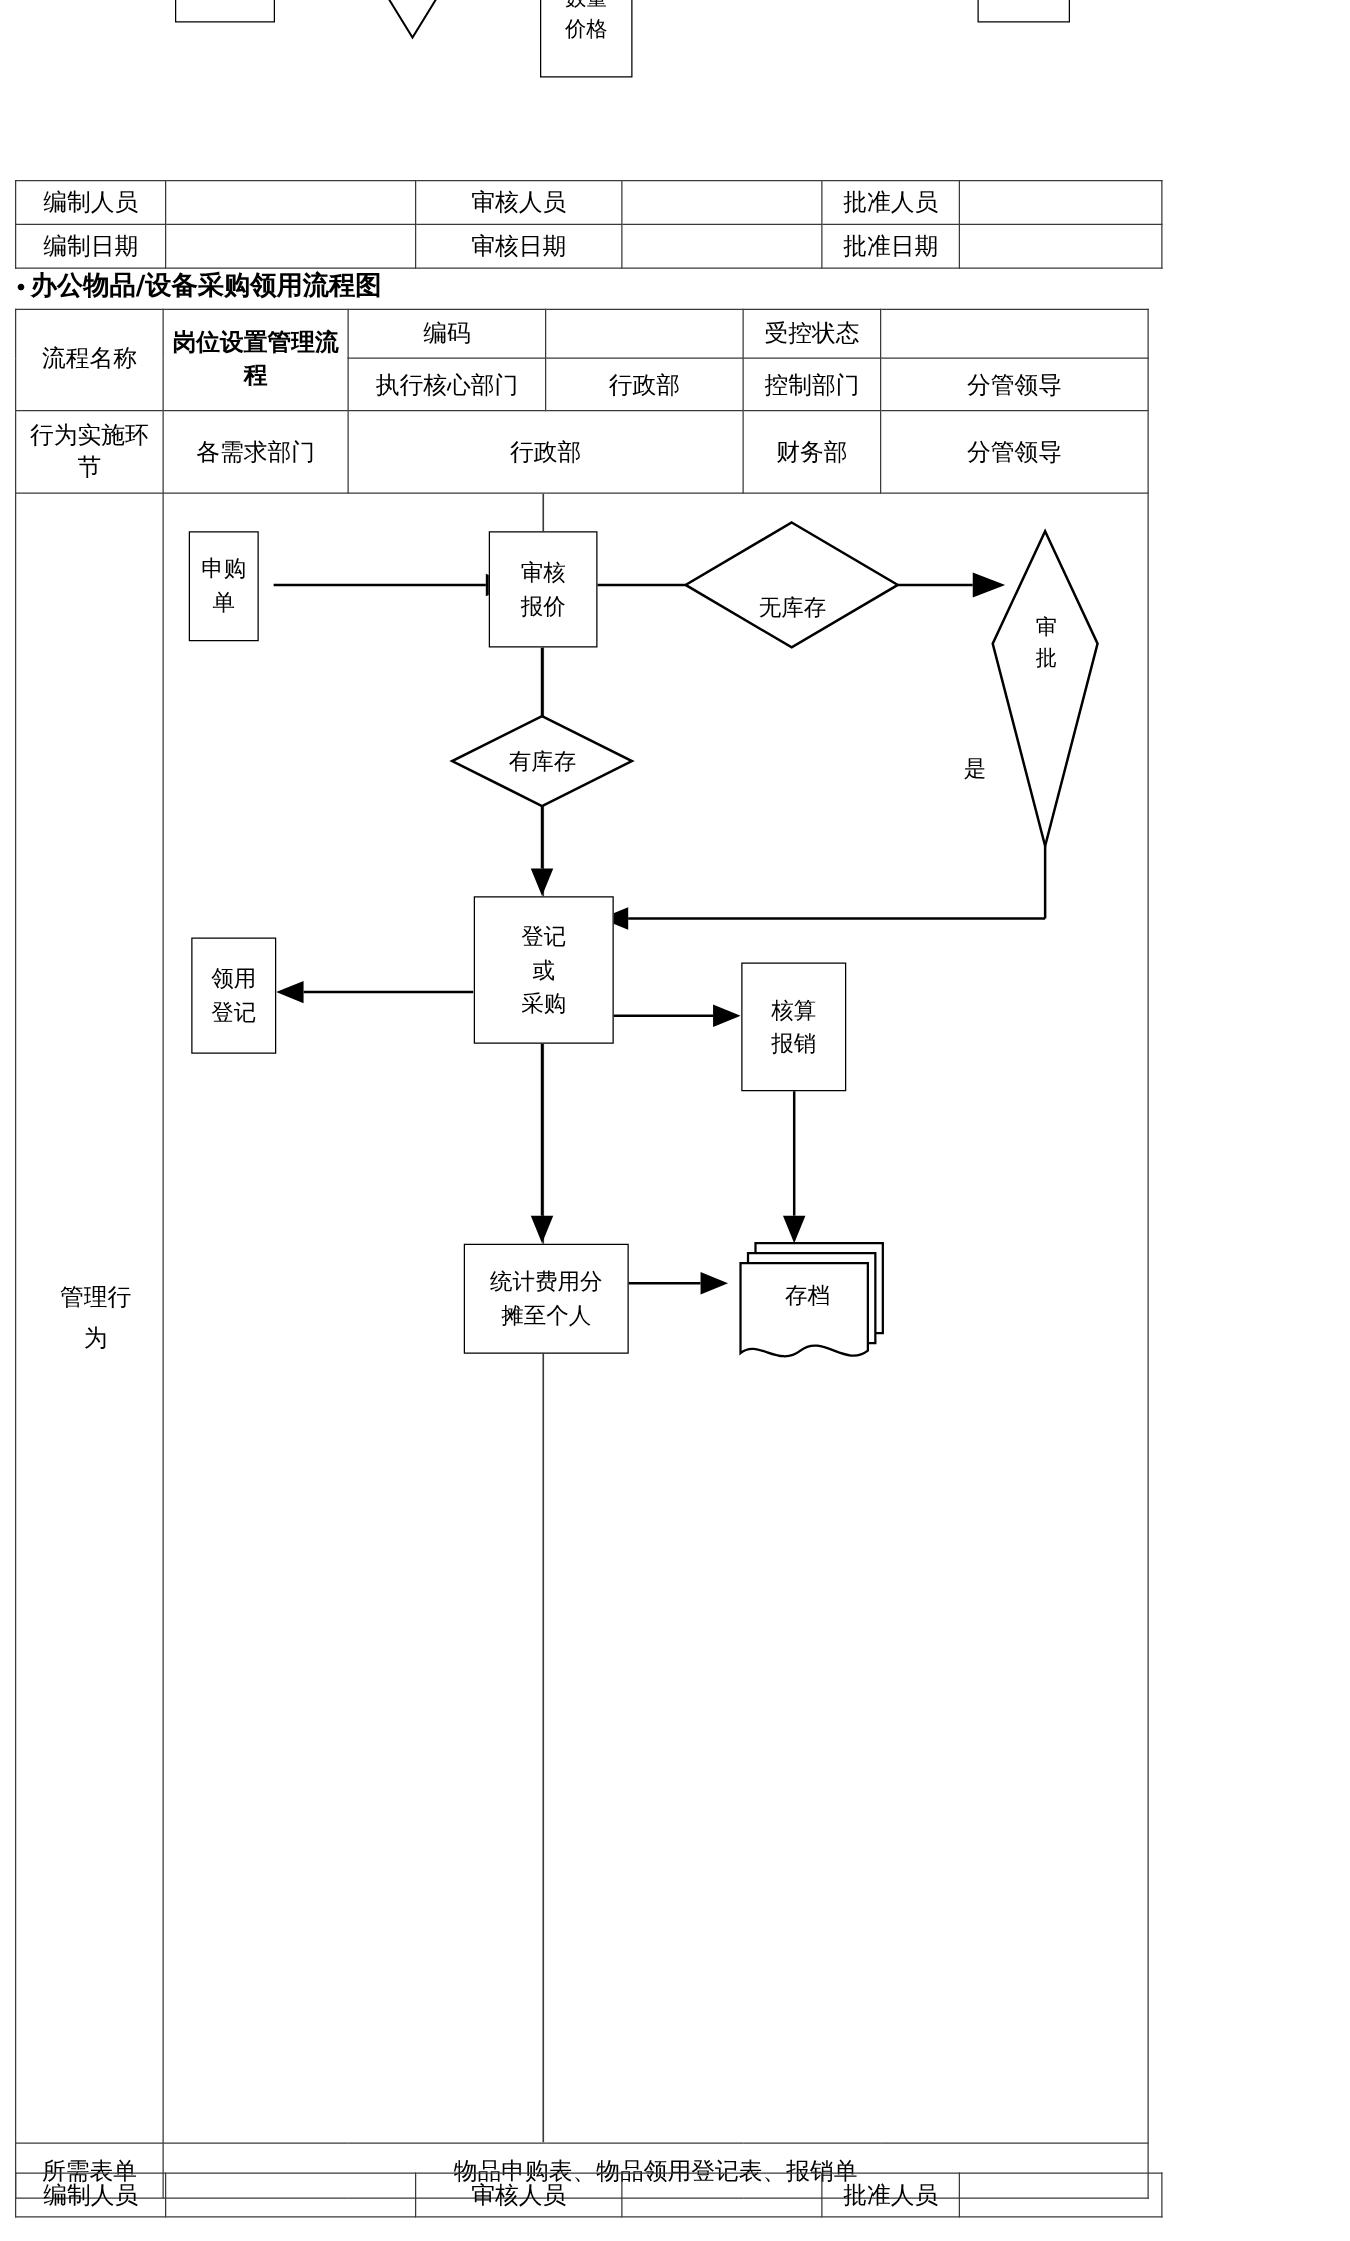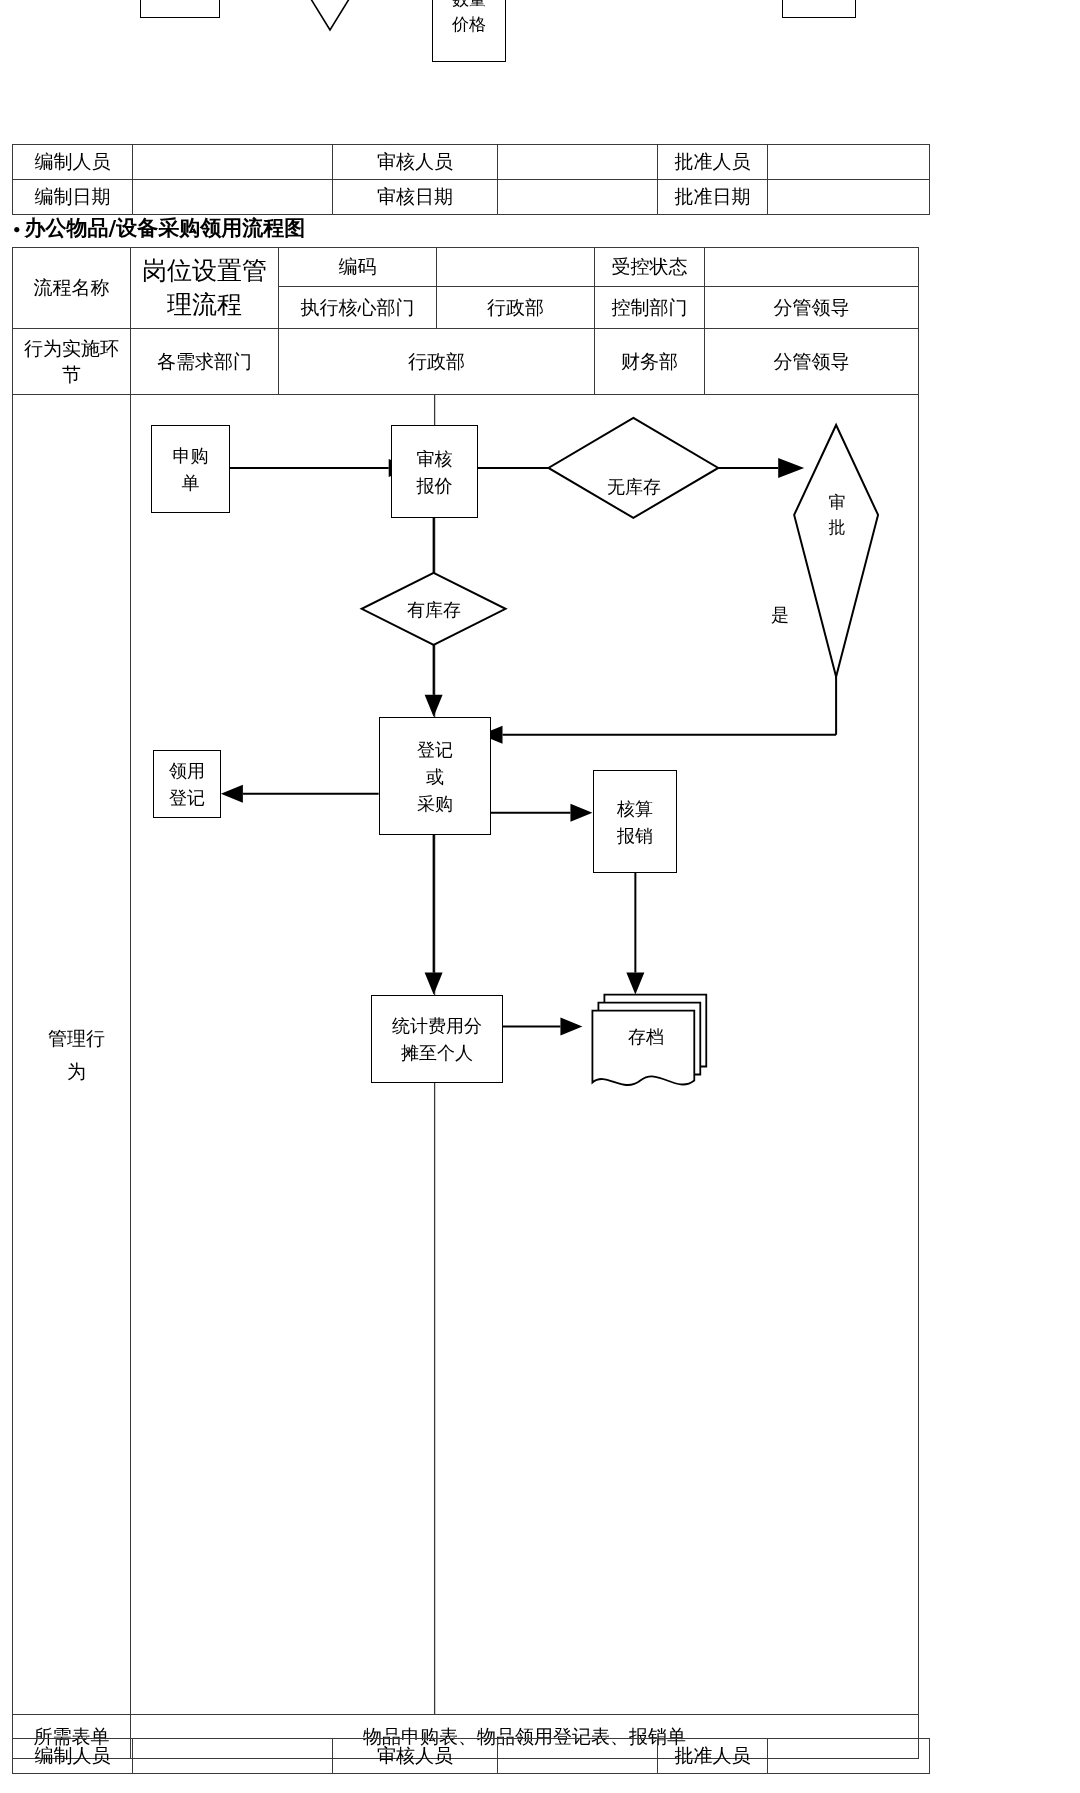--- a/index.html
+++ b/index.html
@@ -77,21 +77,21 @@
     table-layout: fixed;
     font-size: 19px;
   }
   #main-table td {
     border: 1.3px solid #3a3a3a;
     text-align: center;
     vertical-align: middle;
     padding: 3px 4px;
     box-sizing: border-box;
   }
-  .hdr-bold { font-weight: normal; font-size: 25px; line-height:1.35; }
+  .hdr-bold { font-weight: bold; font-size: 19px; line-height:1.35; }
   .vlabel { font-size:19px; line-height:1.35; }
 
   
   #flow-cell { position: relative; padding: 0 !important; height: 1320px; }
   #flow-canvas {
     position: absolute;
     left: 0; top: 0;
     width: 100%;
     height: 100%;
   }
@@ -263,21 +263,21 @@
 
               <polygon points="303,178 375,214 303,250 231,214" fill="#fff" stroke="#000" stroke-width="2"></polygon>
 
               <path d="M474,600 L576,600 L576,672 L474,672 Z" fill="#fff" stroke="#000" stroke-width="1.8"></path>
               <path d="M468,608 L570,608 L570,680 L468,680 Z" fill="#fff" stroke="#000" stroke-width="1.8"></path>
               <path d="M462,616 L564,616 L564,686
                        C546,700 528,672 510,686
                        C492,700 476,676 462,688 Z" fill="#fff" stroke="#000" stroke-width="1.8"></path>
             </svg>
 
-            <div class="node boxed" style="left:20px; top:30px; width:79px; height:88px;">
+            <div class="node boxed" style="left:20px; top:30px; width:56px; height:88px;">
               <span class="nlabel">申购</span>
               <span class="nlabel">单</span>
             </div>
 
             <div class="node boxed" style="left:260px; top:30px; width:87px; height:93px;">
               <span class="nlabel">审核</span>
               <span class="nlabel">报价</span>
             </div>
 
             <div class="node" style="left:453px; top:73px; width:100px; height:36px;">
@@ -292,21 +292,21 @@
             <div class="node" style="left:253px; top:196px; width:100px; height:36px;">
               <span class="nlabel">有库存</span>
             </div>
 
             <div class="node boxed" style="left:248px; top:322px; width:112px; height:118px;">
               <span class="nlabel">登记</span>
               <span class="nlabel">或</span>
               <span class="nlabel">采购</span>
             </div>
 
-            <div class="node boxed" style="left:22px; top:355px; width:68px; height:68px;">
+            <div class="node boxed" style="left:22px; top:355px; width:68px; height:93px;">
               <span class="nlabel">领用</span>
               <span class="nlabel">登记</span>
             </div>
 
             <div class="node boxed" style="left:462px; top:375px; width:84px; height:103px;">
               <span class="nlabel">核算</span>
               <span class="nlabel">报销</span>
             </div>
 
             <div class="node boxed" style="left:240px; top:600px; width:132px; height:88px;">

